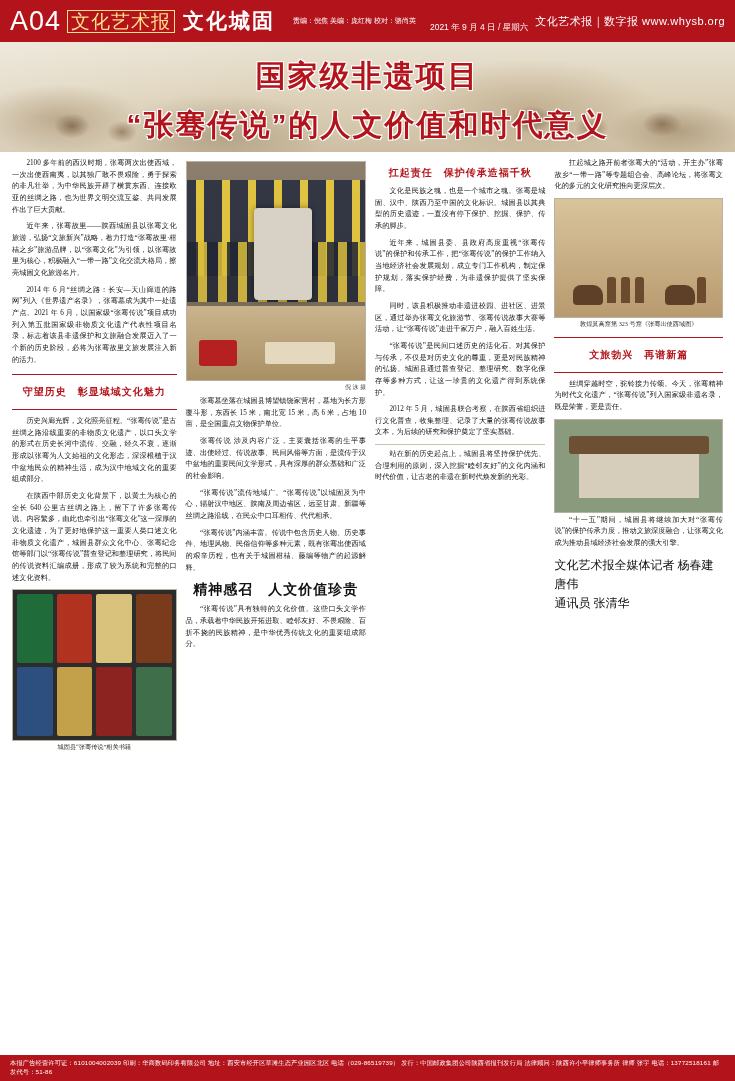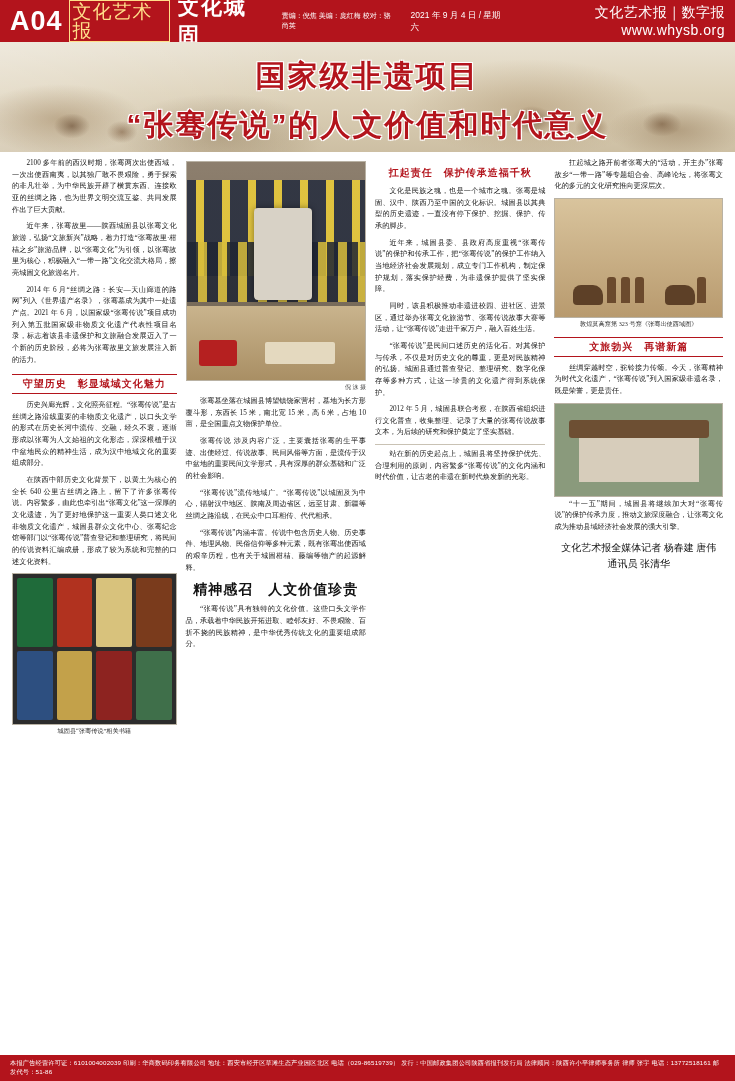--- a/index.html
+++ b/index.html
@@ -6,37 +6,37 @@
   body{
     width:735px;height:1081px;background:#fff;
     font-family:"Liberation Serif", serif;
     color:#111;overflow:hidden;position:relative;
   }
   
   .masthead{
     height:42px;background:#b3141c;color:#fff;
     display:flex;align-items:center;padding:0 10px;position:relative;
   }
-  .mh-page{font-family:"Liberation Sans",sans-serif;font-size:27px;font-weight:bold;letter-spacing:1px;}
+  .mh-page{font-family:"Liberation Sans",sans-serif;font-size:27px;font-weight:normal;letter-spacing:1px;}
   .mh-paper{
     font-size:19px;font-weight:normal;margin-left:6px;color:#ffdf8a;
     border:1px solid #ffdf8a;padding:1px 3px;line-height:1;
     letter-spacing:1px;
   }
   .mh-section{font-size:21px;font-weight:bold;margin-left:8px;letter-spacing:2px;}
   .mh-credits{
     margin-left:18px;font-size:7px;line-height:1.5;color:#fff;
     font-family:"Liberation Sans",sans-serif;
   }
   .mh-date{
     margin-left:14px;font-size:8.5px;align-self:flex-end;padding-bottom:8px;
     font-family:"Liberation Sans",sans-serif;
   }
   .mh-right{
-    margin-left:auto;font-size:14px;text-align:right;
+    margin-left:auto;font-size:11px;text-align:right;
     font-family:"Liberation Sans",sans-serif;letter-spacing:.5px;
   }
   
   .hero{
     height:110px;position:relative;overflow:hidden;
     background:linear-gradient(180deg,#e9e2d2 0%,#ded3bb 45%,#cdbfa3 100%);
     padding-left:12px;
   }
   .hero:before{
     content:"";position:absolute;inset:0;
@@ -74,21 +74,21 @@
   .c4{width:170px;}
   p.bt{
     font-size:7.2px;line-height:1.62;text-align:justify;margin:0 0 5px 0;
     text-indent:2em;color:#151515;
   }
   .sub-red{
     color:#b3141c;font-family:"Liberation Sans",sans-serif;font-weight:bold;
     font-size:10px;text-align:center;margin:8px 0 6px 0;letter-spacing:1px;
   }
   .sub-red.line{
-    border-top:1px solid #b3141c;border-bottom:1px solid #b3141c;padding:2px 0;
+    border-top:1px solid #b3141c;border-bottom:1px solid #b3141c;padding:10px 0;
   }
   .sub-black{
     font-family:"Liberation Sans",sans-serif;font-weight:bold;font-size:14px;
     text-align:center;margin:7px 0 5px 0;letter-spacing:1px;color:#111;
   }
   
   .photo{
     position:relative;overflow:hidden;border:1px solid #b9b2a4;margin:3px 0 2px 0;
   }
   .cap{font-size:6.2px;color:#333;text-align:center;line-height:1.4;margin:1px 0 5px 0;}
@@ -140,21 +140,21 @@
   }
   .ph-mural .fig{position:absolute;bottom:14px;width:9px;height:26px;background:#6b4a2d;border-radius:3px 3px 0 0;}
   .ph-mural .horse{position:absolute;bottom:12px;width:30px;height:20px;background:#5d4027;border-radius:8px 10px 4px 4px;}
   
   .ph-temple{height:92px;background:#8a9a7c;}
   .ph-temple .roof{position:absolute;left:8%;right:8%;top:16px;height:18px;background:#6d4f33;border-radius:3px;}
   .ph-temple .wall{position:absolute;left:14%;right:14%;top:34px;bottom:14px;background:#d7cdbb;}
   .ph-temple .sky2{position:absolute;inset:0;background:linear-gradient(180deg,#b9c6d6,#94a88f);z-index:-1;}
 
   
-  .signoff{font-size:10px;text-align:center;line-height:1.6;margin-top:6px;}
+  .signoff{font-size:12px;text-align:left;line-height:1.6;margin-top:6px;}
   .footer{
     position:absolute;left:0;right:0;bottom:0;height:26px;background:#b3141c;color:#fff;
     font-size:6.2px;display:flex;align-items:center;padding:0 10px;
     font-family:"Liberation Sans",sans-serif;letter-spacing:.2px;
   }
   .rule{border:0;border-top:1px solid #c9c2b4;margin:4px 0;}
 </style>
 </head>
 <body>
 
@@ -220,21 +220,21 @@
     </div>
 
     <div class="col c3">
       <div class="sub-red">扛起责任　保护传承造福千秋</div>
       <p class="bt">文化是民族之魂，也是一个城市之魂。张骞是城固、汉中、陕西乃至中国的文化标识。城固县以其典型的历史遗迹，一直没有停下保护、挖掘、保护、传承的脚步。</p>
       <p class="bt">近年来，城固县委、县政府高度重视“张骞传说”的保护和传承工作，把“张骞传说”的保护工作纳入当地经济社会发展规划，成立专门工作机构，制定保护规划，落实保护经费，为非遗保护提供了坚实保障。</p>
       <p class="bt">同时，该县积极推动非遗进校园、进社区、进景区，通过举办张骞文化旅游节、张骞传说故事大赛等活动，让“张骞传说”走进千家万户，融入百姓生活。</p>
       <p class="bt">“张骞传说”是民间口述历史的活化石。对其保护与传承，不仅是对历史文化的尊重，更是对民族精神的弘扬。城固县通过普查登记、整理研究、数字化保存等多种方式，让这一珍贵的文化遗产得到系统保护。</p>
       <p class="bt">2012 年 5 月，城固县联合考察，在陕西省组织进行文化普查，收集整理、记录了大量的张骞传说故事文本，为后续的研究和保护奠定了坚实基础。</p>
       <hr class="rule">
-      <p class="bt">站在新的历史起点上，城固县将坚持保护优先、合理利用的原则，内容繁多“张骞传说”的文化内涵和时代价值，让古老的非遗在新时代焕发新的光彩。</p>
+      <p class="bt">站在新的历史起点上，城固县将坚持保护优先、合理利用的原则，深入挖掘“睦邻友好”的文化内涵和时代价值，让古老的非遗在新时代焕发新的光彩。</p>
     </div>
 
     <div class="col c4">
       <p class="bt">扛起城之路开前者张骞大的“活动，开主办”张骞故乡“一带一路”等专题组合会、高峰论坛，将张骞文化的多元的文化研究推向更深层次。</p>
 
       <div class="photo ph-mural">
         <div class="bg"></div>
         <div class="horse" style="left:18px;"></div>
         <div class="fig" style="left:52px;"></div>
         <div class="fig" style="left:66px;"></div>

